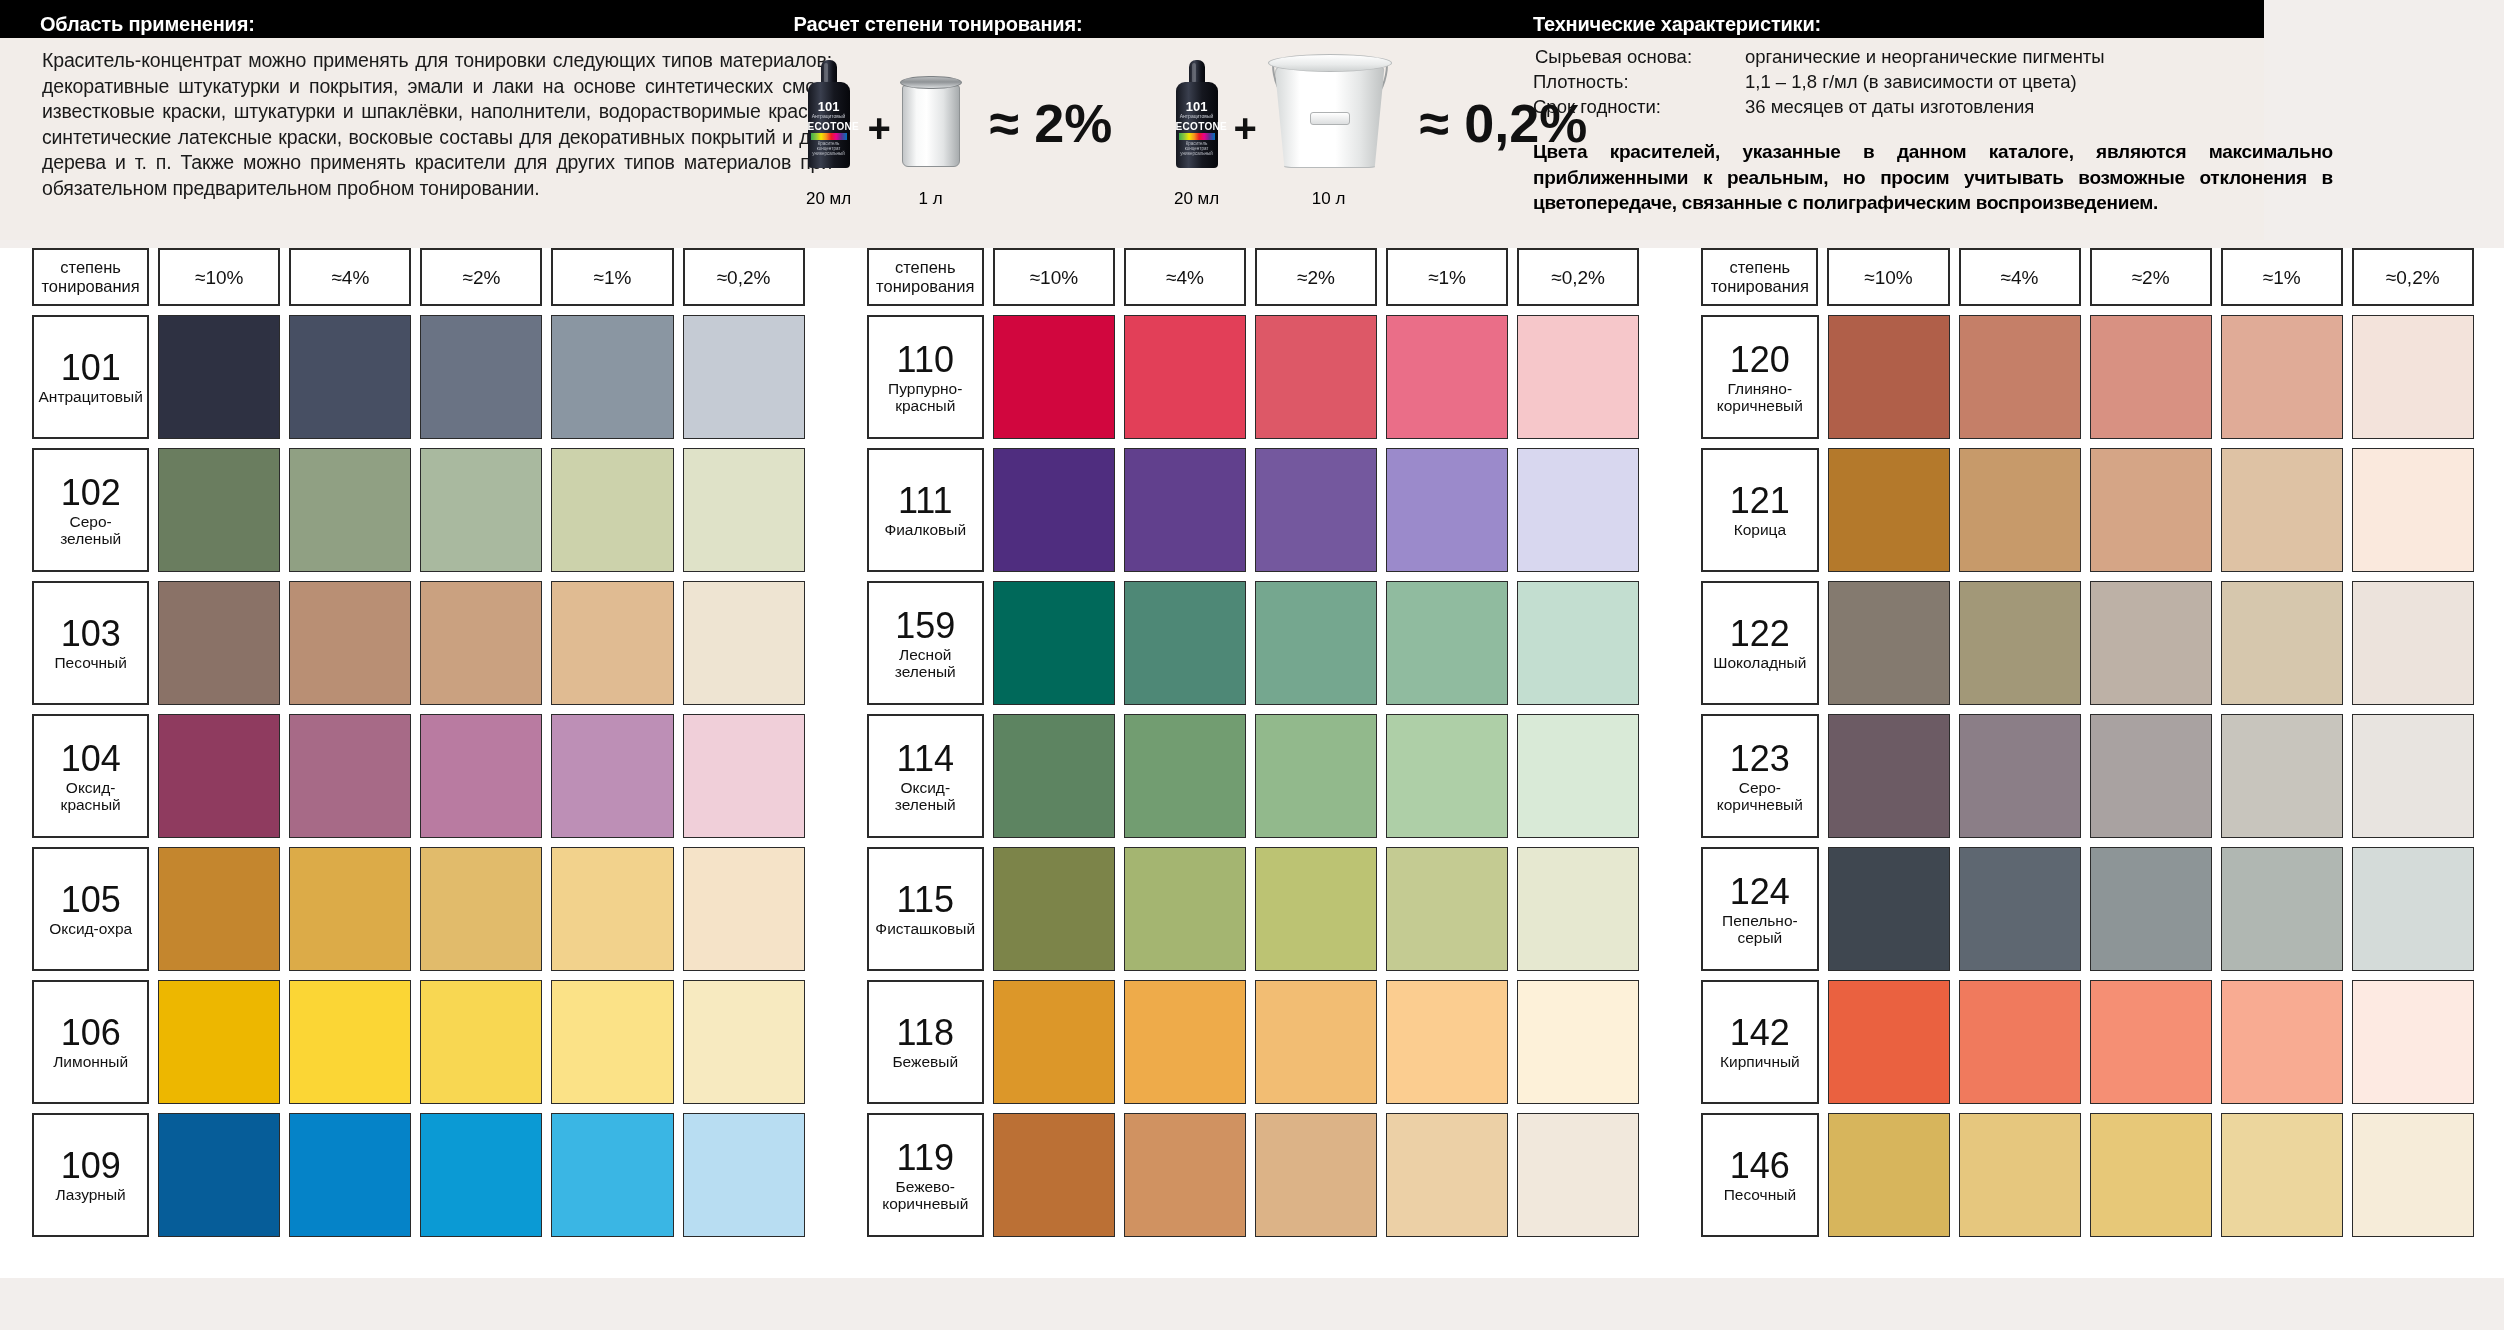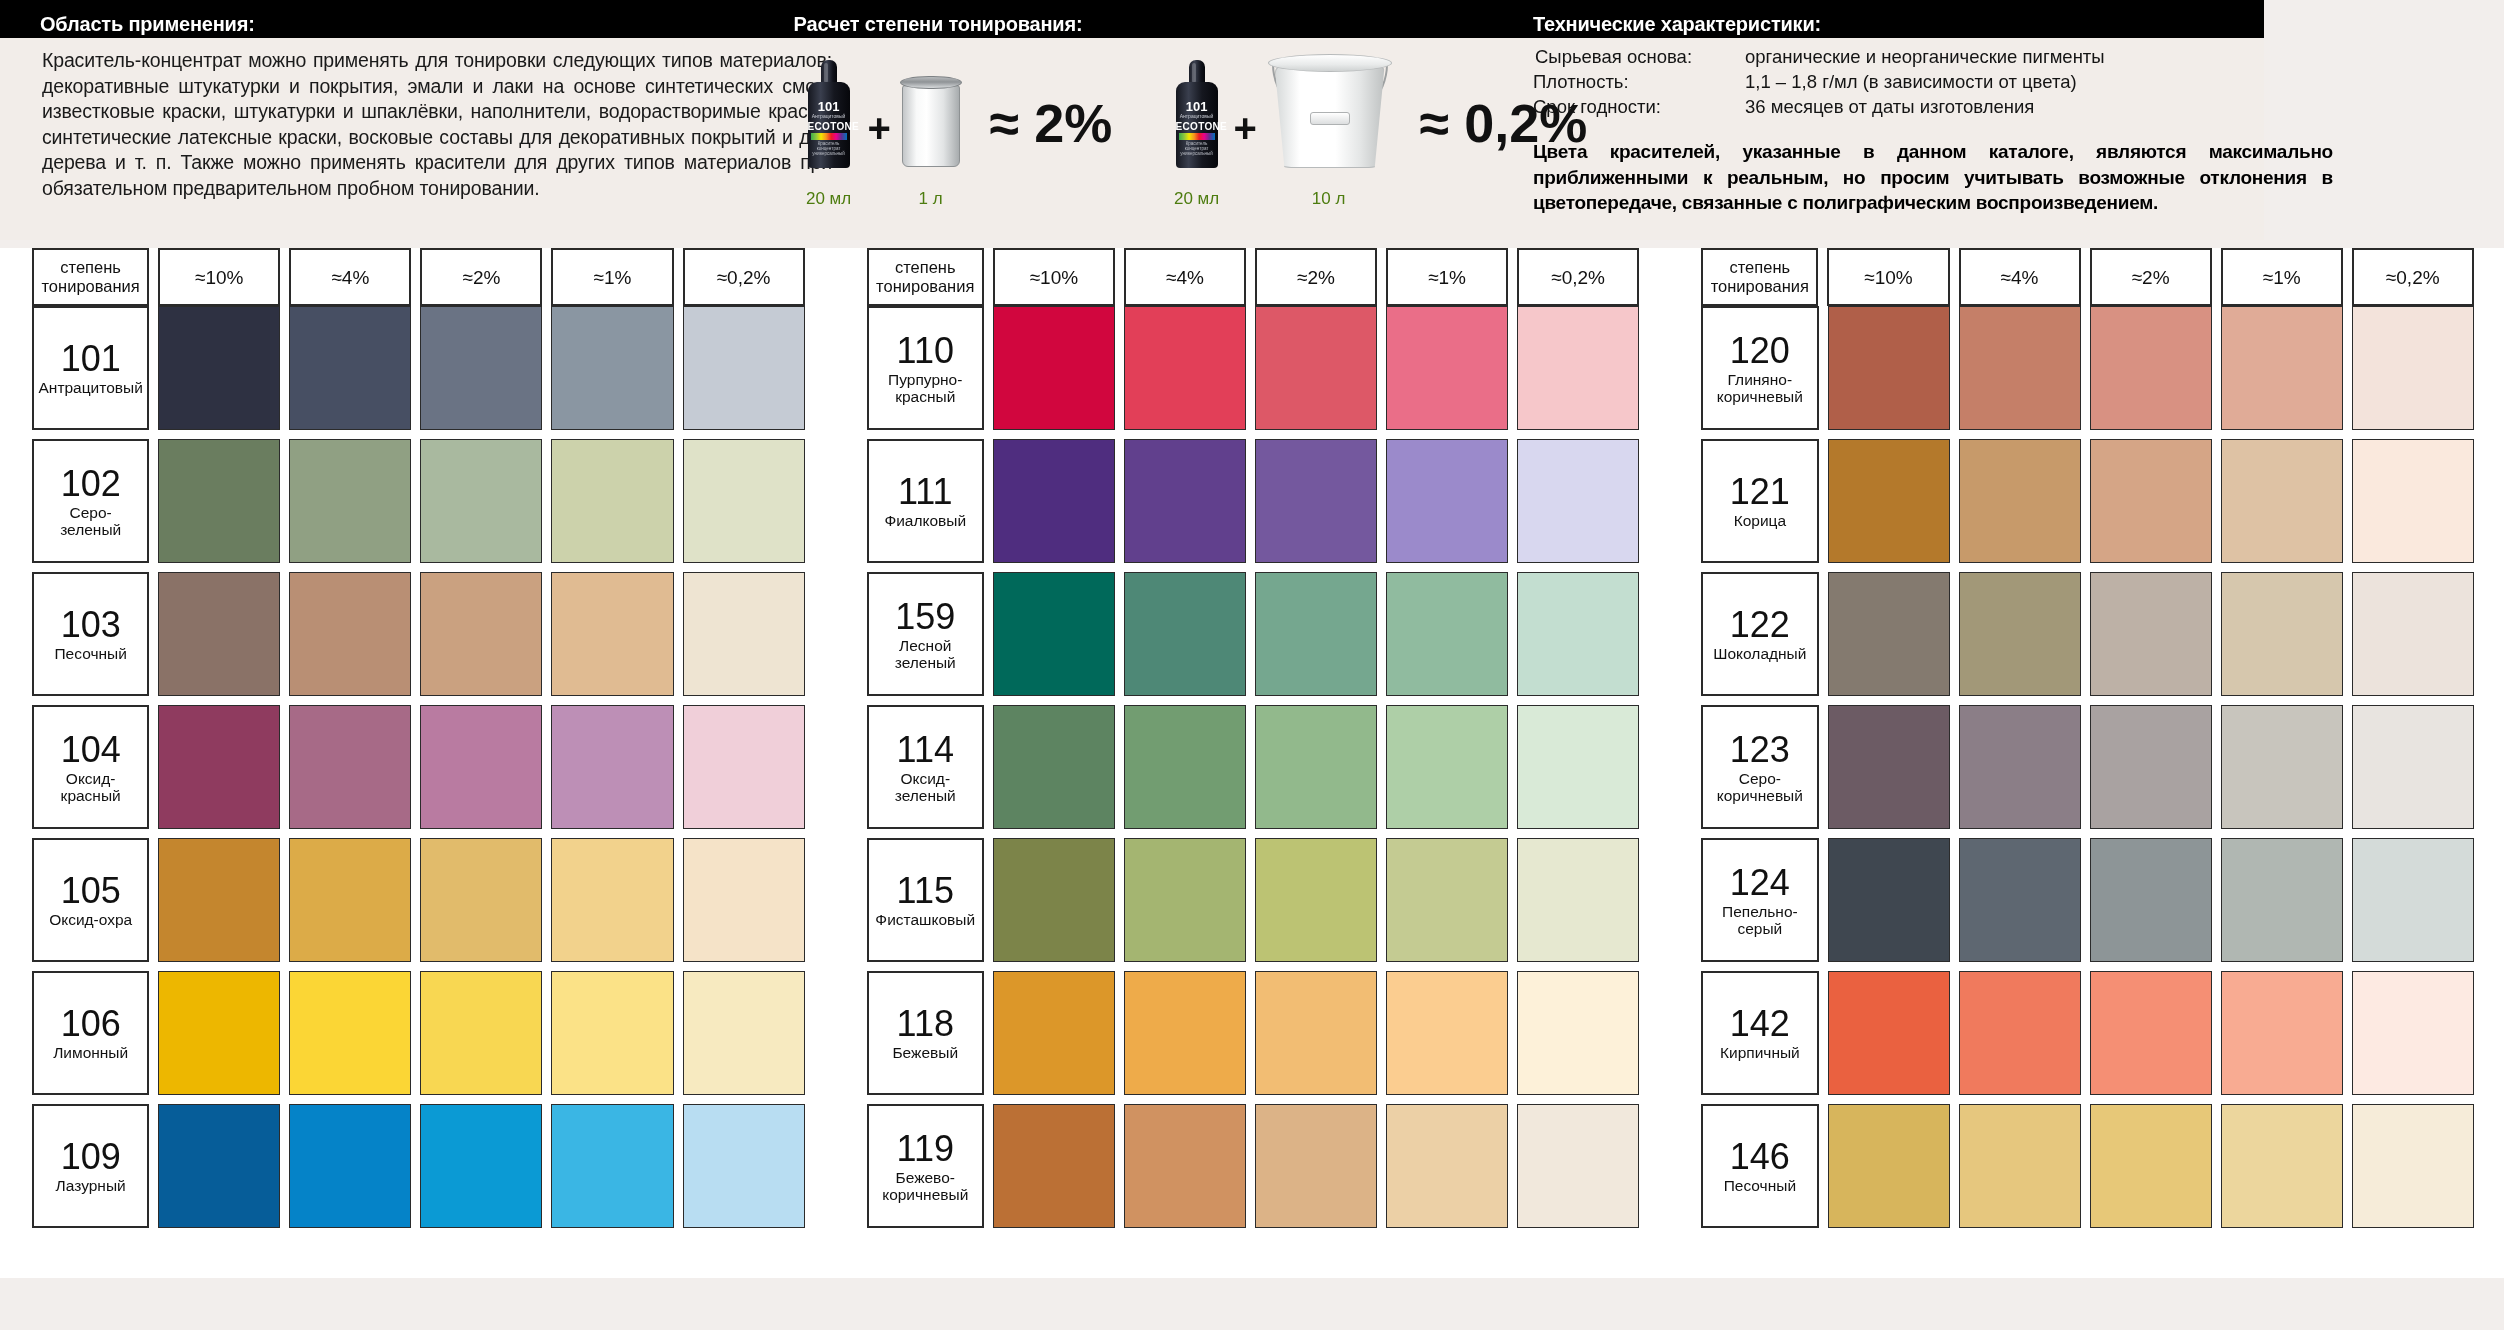--- a/index.html
+++ b/index.html
@@ -163,21 +163,21 @@
     border: 1px solid #aeb1b2; border-radius: 3px;
   }
 
   .pct {
     position: absolute; top: 58px;
     font-size: 54px; font-weight: bold; color: #111;
     line-height: 54px; white-space: nowrap;
   }
   .cap {
     position: absolute; top: 152px;
-    font-size: 17px; color: #4d7c0f; text-align: center;
+    font-size: 17px; color: #000000; text-align: center;
     line-height: 18px;
   }
 
   
   .spec {
     position: absolute; left: 14px; top: 44px;
     width: 806px;
   }
   .specrow { display: flex; font-size: 18.5px; line-height: 25px; color: #141414; }
   .speckey { width: 212px; text-align: left; padding-right: 16px; white-space: nowrap; }
@@ -195,21 +195,21 @@
   
   .charts {
     position: absolute; left: 0; top: 248px;
     width: 2504px; height: 1030px;
     background: #ffffff;
     display: flex;
   }
   .block { position: relative; width: 834.6px; padding: 0 30px 0 32px; }
 
   .hrow, .crow { display: flex; gap: 9px; }
-  .hrow { margin-bottom: 0; }
+  .hrow { margin-bottom: 9px; }
   .crow { margin-bottom: 9px; }
 
   .hcell {
     height: 58px;
     background: #ffffff;
     border: 2.2px solid #2a2a2a;
     display: flex; align-items: center; justify-content: center;
     font-size: 17px; color: #111; text-align: center; line-height: 19px;
     white-space: pre-line;
   }

